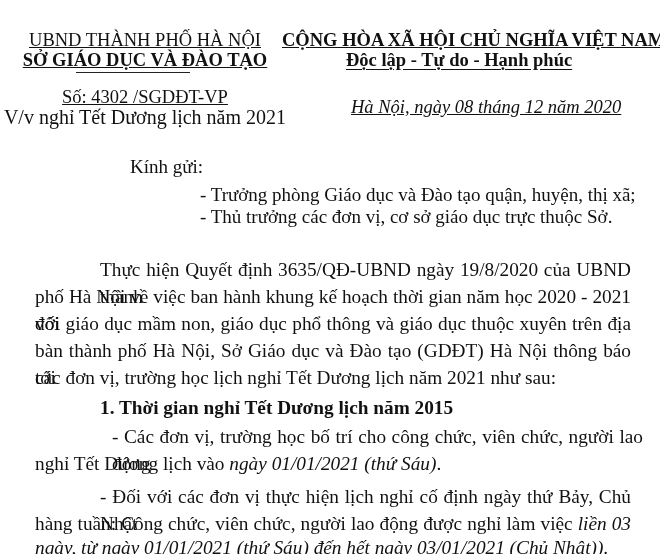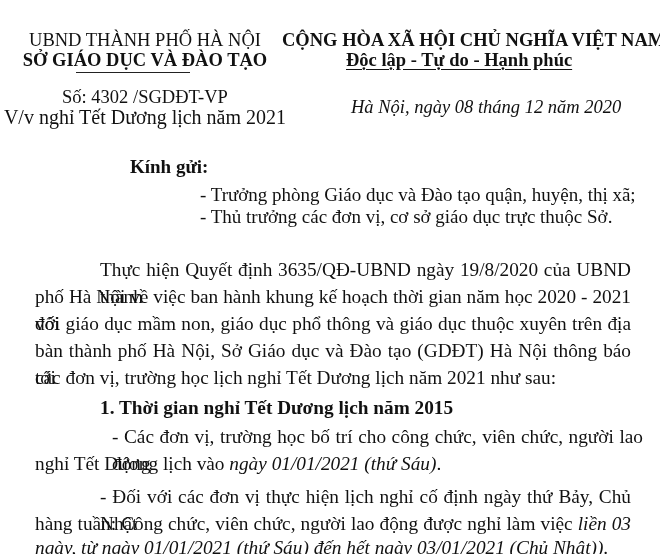--- a/index.html
+++ b/index.html
@@ -1,20 +1,20 @@
 <!DOCTYPE html>
 <html><head>
 <meta charset="utf-8">
 <style>
   html, body { margin:0; padding:0; background:#ffffff; }
   body { width:660px; height:554px; overflow:hidden; position:relative;
          font-family:"Liberation Serif", "DejaVu Serif", serif; color:#111; }
   .abs { position:absolute; white-space:nowrap; }
   .hdr-left { left:0; width:290px; text-align:center; }
-  .t18 { font-size:18.5px; }
+  .t18 { font-size:18.5px;text-decoration:underline; }
   .t17 { font-size:20px; }
   .bold { font-weight:bold; }
   .uline { position:absolute; height:1px; background:#222; }
   .italic { font-style:italic; }
   .body-line { position:absolute; left:35px; width:596px; font-size:19.3px; line-height:27px; }
   .justify { text-align:justify; text-align-last:justify; }
   .indent { left:100px; width:531px; }
 </style>
 </head>
 <body>
@@ -22,21 +22,21 @@
 <div class="abs hdr-left t18" style="top:30px;">UBND THÀNH PHỐ HÀ NỘI</div>
 <div class="abs hdr-left t18 bold" style="top:50px;">SỞ GIÁO DỤC VÀ ĐÀO TẠO</div>
 <div class="uline" style="left:76px; top:72px; width:114px;"></div>
 <div class="abs hdr-left t18" style="top:87px;">Số: 4302  /SGDĐT-VP</div>
 <div class="abs hdr-left t17" style="top:106px;">V/v nghỉ Tết Dương lịch năm 2021</div>
 
 <div class="abs t18 bold" style="left:282px; top:30px;">CỘNG HÒA XÃ HỘI CHỦ NGHĨA VIỆT NAM</div>
 <div class="abs t18 bold" style="left:346px; top:50px; text-decoration:underline; text-underline-offset:3px;">Độc lập - Tự do - Hạnh phúc</div>
 <div class="abs t18 italic" style="left:351px; top:97px;">Hà Nội, ngày  08  tháng 12 năm 2020</div>
 
-<div class="abs" style="left:130px; top:156px; font-size:19px;font-weight:bold;">Kính gửi:</div>
+<div class="abs" style="left:130px; top:156px; font-size:19px;">Kính gửi:</div>
 <div class="abs" style="left:200px; top:184px; font-size:19px;">- Trưởng phòng Giáo dục và Đào tạo quận, huyện, thị xã;</div>
 <div class="abs" style="left:200px; top:206px; font-size:19px;">- Thủ trưởng các đơn vị, cơ sở giáo dục trực thuộc Sở.</div>
 
 <div class="body-line justify indent" style="top:256px;">Thực hiện Quyết định 3635/QĐ-UBND ngày 19/8/2020 của UBND thành</div>
 <div class="body-line justify" style="top:283px;">phố Hà Nội về việc ban hành khung kế hoạch thời gian năm học 2020 - 2021 đối</div>
 <div class="body-line justify" style="top:310px;">với giáo dục mầm non, giáo dục phổ thông và giáo dục thuộc xuyên trên địa</div>
 <div class="body-line justify" style="top:337px;">bàn thành phố Hà Nội, Sở Giáo dục và Đào tạo (GDĐT) Hà Nội thông báo tới</div>
 <div class="body-line" style="top:364px;">các đơn vị, trường học lịch nghỉ Tết Dương lịch năm 2021 như sau:</div>
 
 <div class="body-line bold indent" style="top:394px;">1. Thời gian nghỉ Tết Dương lịch năm 2015</div>

